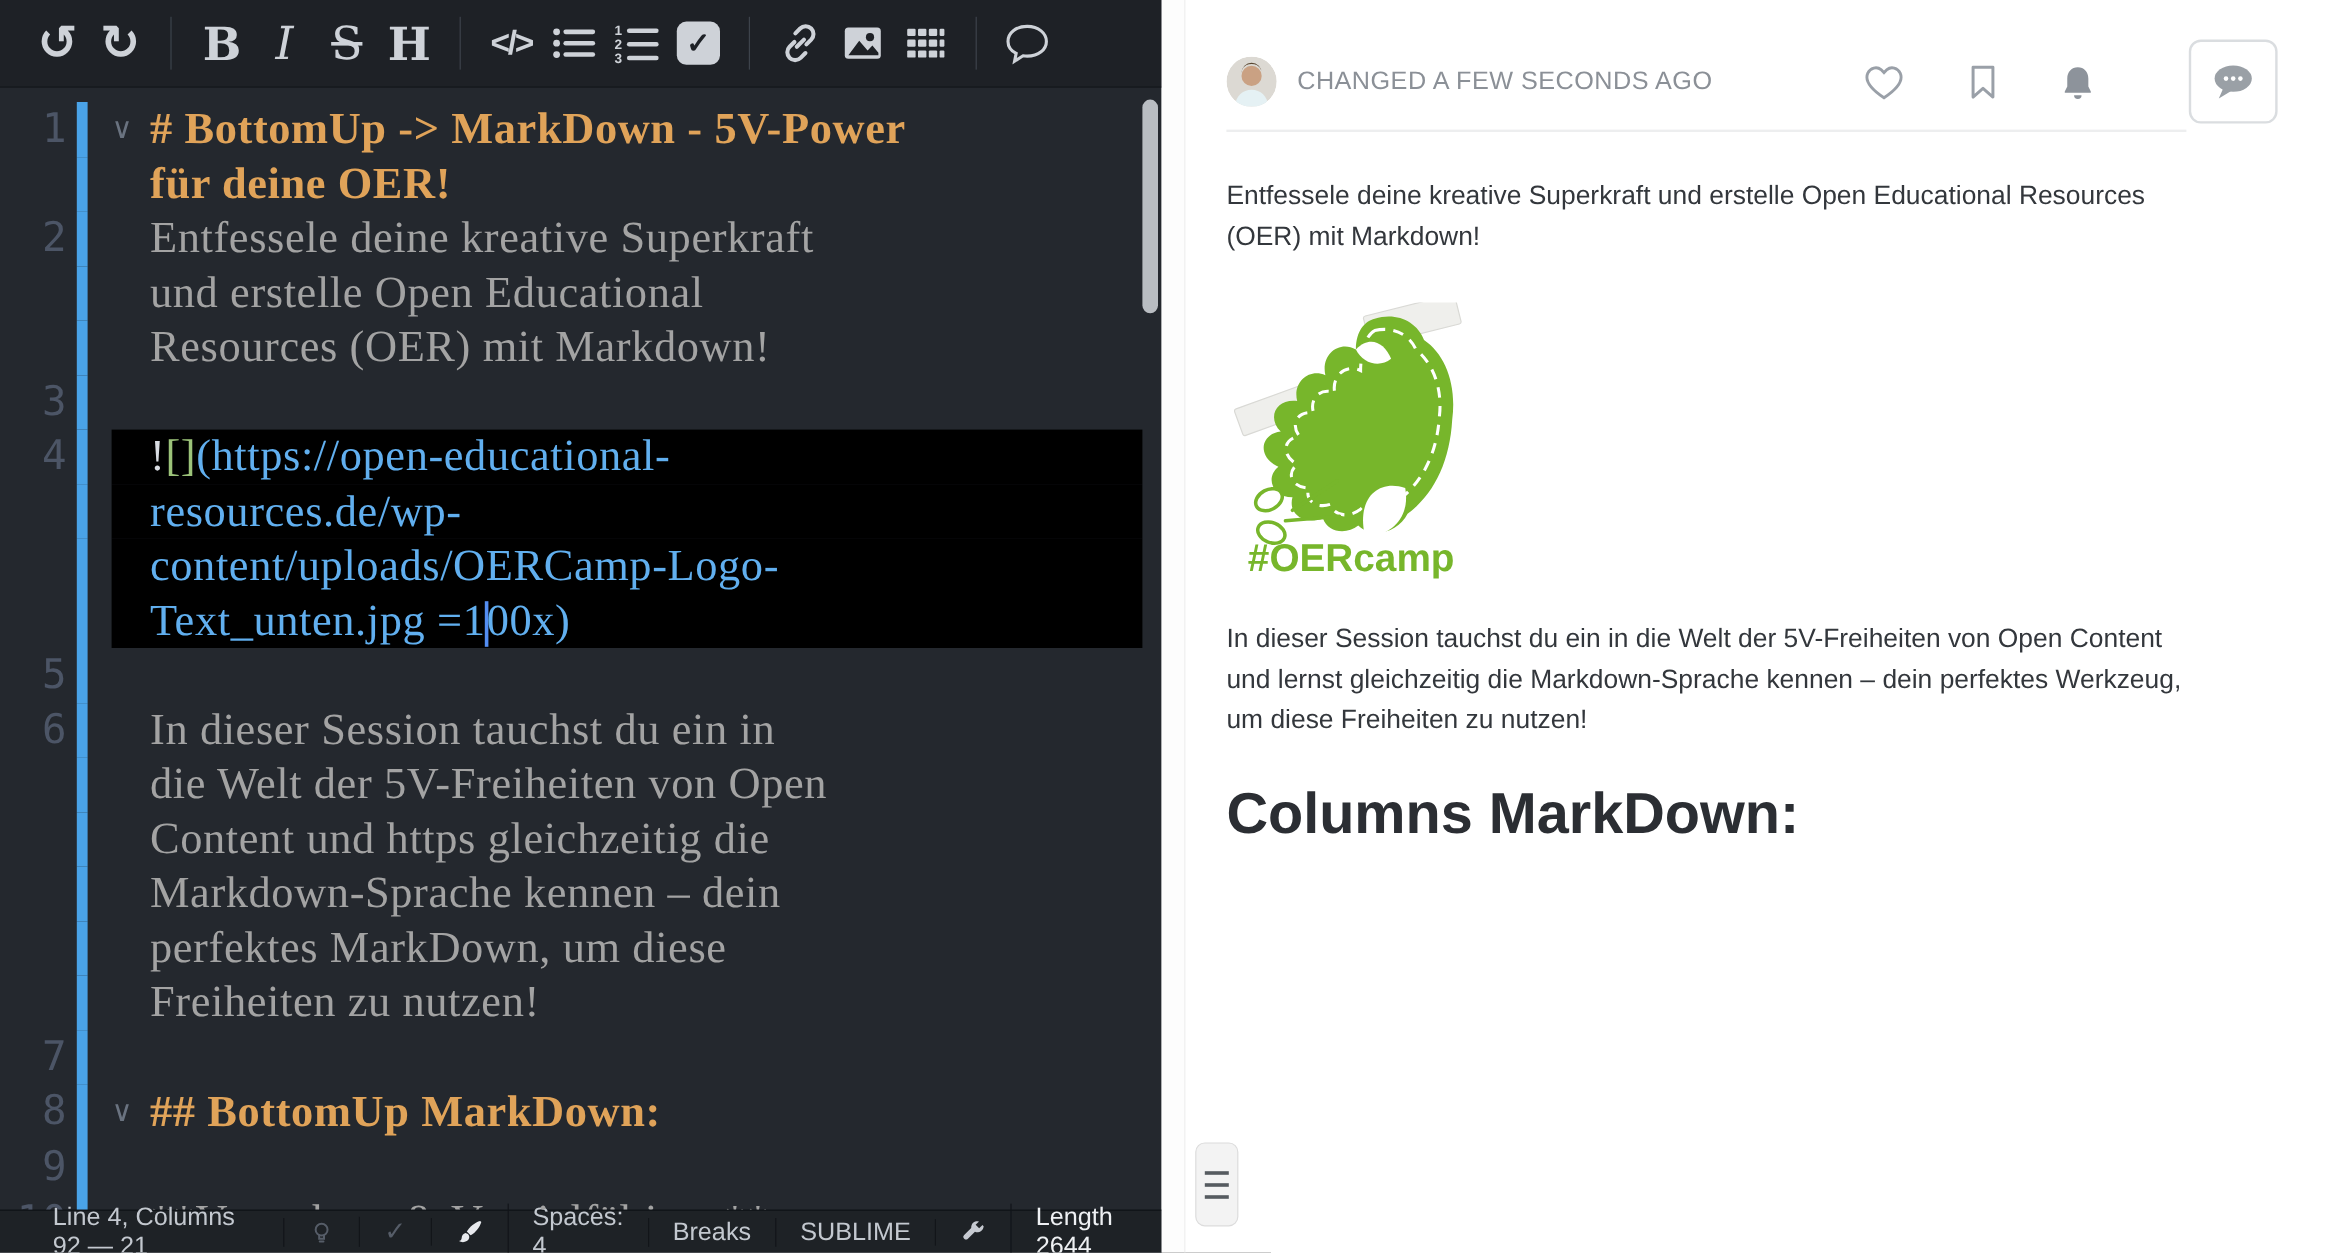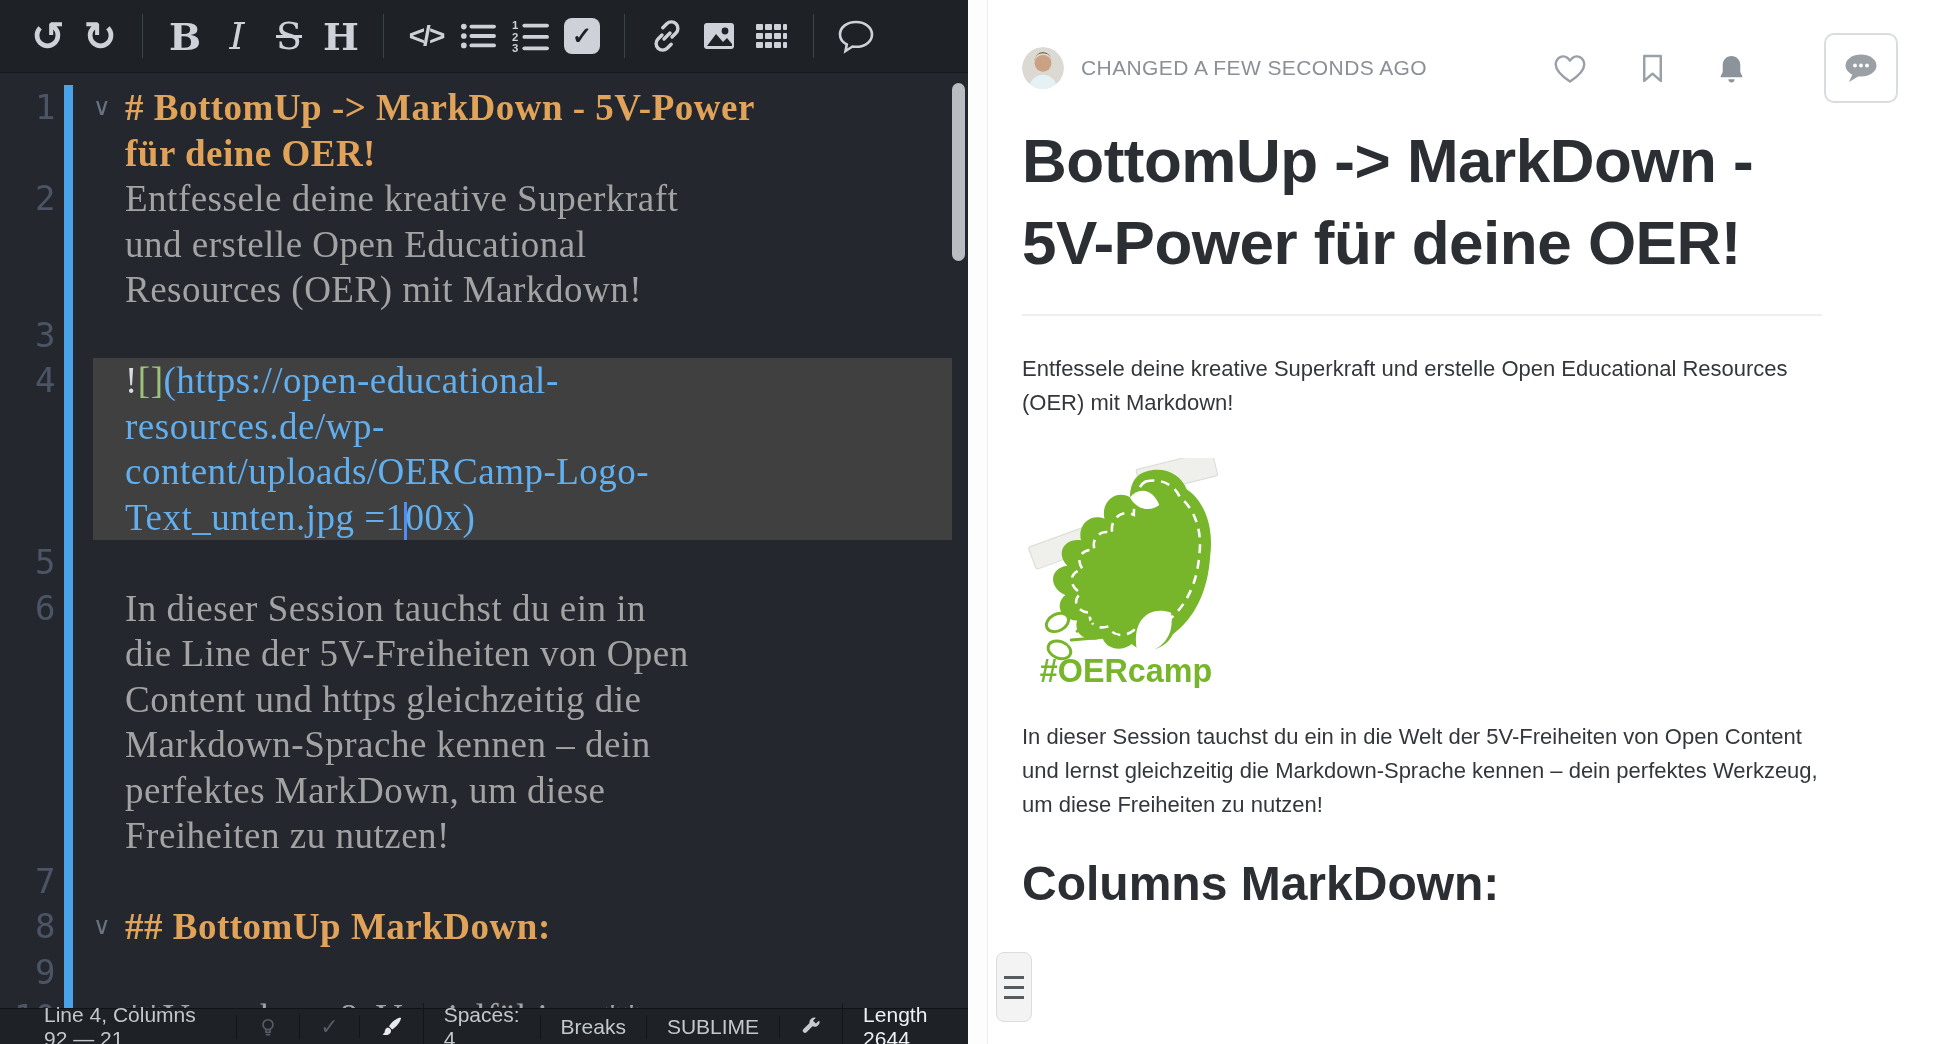--- a/index.html
+++ b/index.html
@@ -23,21 +23,21 @@
   .cbx { width:36px; height:36px; background:#ced2d8; border-radius:8px; color:#1e2126;
          display:flex; align-items:center; justify-content:center; font-size:24px; font-weight:bold; }
 
   .editor-body { flex:1; position:relative; padding-top:12px; overflow:hidden;
                  font-family:"DejaVu Sans Mono",monospace; }
   .ed-row { display:flex; height:45.5px; align-items:center;
             font-size:37px; line-height:45.5px; letter-spacing:0.5px; white-space:pre; }
   .ln { width:56px; text-align:right; color:#4c5566; font-size:34px; font-family:"DejaVu Sans Mono",monospace; }
   .chbar { width:9px; align-self:stretch; background:#4aa3e8; margin-left:8px; }
   .codewrap { flex:1; display:flex; align-items:center; align-self:stretch; margin-left:20px; margin-right:16px; }
-  .ed-row.active .codewrap { background:#404040; }
+  .ed-row.active .codewrap { background:#000000; }
   .fold { width:32px; color:#6a7380; font-size:24px; font-family:"DejaVu Sans",sans-serif; }
   .code { white-space:pre;font-family:Liberation Serif, serif; }
   .c-orange { color:#e0a359; font-weight:bold; }
   .c-body   { color:#a3a3a3; }
   .c-blue   { color:#61afef; }
   .c-green  { color:#9cc379; }
   .c-bright { color:#d8dce2; }
   .cursor { display:inline-block; width:3px; height:38px; background:#538df2; vertical-align:middle; margin:0 -1px; }
   .scroll-thumb { position:absolute; right:3px; top:10px; width:13px; height:178px;
                   background:#b9bdc2; border-radius:7px; }
@@ -186,21 +186,21 @@
           <div class="ed-row"><div class="ln">2</div><div class="chbar"></div><div class="codewrap"><div class="fold"></div><div class="code"><span class="c-body">Entfessele deine kreative Superkraft</span></div></div></div>
           <div class="ed-row"><div class="ln"></div><div class="chbar"></div><div class="codewrap"><div class="fold"></div><div class="code"><span class="c-body">und erstelle Open Educational</span></div></div></div>
           <div class="ed-row"><div class="ln"></div><div class="chbar"></div><div class="codewrap"><div class="fold"></div><div class="code"><span class="c-body">Resources (OER) mit Markdown!</span></div></div></div>
           <div class="ed-row"><div class="ln">3</div><div class="chbar"></div><div class="codewrap"><div class="fold"></div><div class="code"></div></div></div>
           <div class="ed-row active"><div class="ln">4</div><div class="chbar"></div><div class="codewrap"><div class="fold"></div><div class="code"><span class="c-bright">!</span><span class="c-green">[]</span><span class="c-blue">(https://open-educational-</span></div></div></div>
           <div class="ed-row active"><div class="ln"></div><div class="chbar"></div><div class="codewrap"><div class="fold"></div><div class="code"><span class="c-blue">resources.de/wp-</span></div></div></div>
           <div class="ed-row active"><div class="ln"></div><div class="chbar"></div><div class="codewrap"><div class="fold"></div><div class="code"><span class="c-blue">content/uploads/OERCamp-Logo-</span></div></div></div>
           <div class="ed-row active"><div class="ln"></div><div class="chbar"></div><div class="codewrap"><div class="fold"></div><div class="code"><span class="c-blue">Text_unten.jpg =1</span><span class="cursor"></span><span class="c-blue">00x)</span></div></div></div>
           <div class="ed-row"><div class="ln">5</div><div class="chbar"></div><div class="codewrap"><div class="fold"></div><div class="code"></div></div></div>
           <div class="ed-row"><div class="ln">6</div><div class="chbar"></div><div class="codewrap"><div class="fold"></div><div class="code"><span class="c-body">In dieser Session tauchst du ein in</span></div></div></div>
-          <div class="ed-row"><div class="ln"></div><div class="chbar"></div><div class="codewrap"><div class="fold"></div><div class="code"><span class="c-body">die Line der 5V-Freiheiten von Open</span></div></div></div>
+          <div class="ed-row"><div class="ln"></div><div class="chbar"></div><div class="codewrap"><div class="fold"></div><div class="code"><span class="c-body">die Welt der 5V-Freiheiten von Open</span></div></div></div>
           <div class="ed-row"><div class="ln"></div><div class="chbar"></div><div class="codewrap"><div class="fold"></div><div class="code"><span class="c-body">Content und https gleichzeitig die</span></div></div></div>
           <div class="ed-row"><div class="ln"></div><div class="chbar"></div><div class="codewrap"><div class="fold"></div><div class="code"><span class="c-body">Markdown-Sprache kennen – dein</span></div></div></div>
           <div class="ed-row"><div class="ln"></div><div class="chbar"></div><div class="codewrap"><div class="fold"></div><div class="code"><span class="c-body">perfektes MarkDown, um diese</span></div></div></div>
           <div class="ed-row"><div class="ln"></div><div class="chbar"></div><div class="codewrap"><div class="fold"></div><div class="code"><span class="c-body">Freiheiten zu nutzen!</span></div></div></div>
           <div class="ed-row"><div class="ln">7</div><div class="chbar"></div><div class="codewrap"><div class="fold"></div><div class="code"></div></div></div>
           <div class="ed-row"><div class="ln">8</div><div class="chbar"></div><div class="codewrap"><div class="fold">∨</div><div class="code"><span class="c-orange">## BottomUp MarkDown:</span></div></div></div>
           <div class="ed-row"><div class="ln">9</div><div class="chbar"></div><div class="codewrap"><div class="fold"></div><div class="code"></div></div></div>
           <div class="ed-row"><div class="ln">10</div><div class="chbar"></div><div class="codewrap"><div class="fold"></div><div class="code"><span class="c-body">**Verwahren &amp; Vervielfältigen**</span></div></div></div>
         </div>
       <div class="scroll-thumb"></div>
@@ -289,21 +289,20 @@
             <ellipse cx="20" cy="14.5" rx="15.5" ry="11" fill="#9aa0a6"></ellipse>
             <path d="M12 22 l-4 9 10 -6 z" fill="#9aa0a6"></path>
             <circle cx="14" cy="14.5" r="1.9" fill="#fff"></circle>
               <circle cx="20" cy="14.5" r="1.9" fill="#fff"></circle>
               <circle cx="26" cy="14.5" r="1.9" fill="#fff"></circle>
           </svg>
         </div>
       </div>
     </div>
 
-    <h1 class="pv-h1">BottomUp -&gt; MarkDown - 5V-Power für deine OER!</h1>
     <hr class="pv-hr">
     <p class="pv-p">Entfessele deine kreative Superkraft und erstelle Open Educational Resources (OER) mit Markdown!</p>
 
     <svg class="pv-logo" width="196" height="230" viewBox="0 0 200 235">
       <rect x="112" y="2" width="80" height="26" rx="2" fill="#efefec" stroke="#d9d9d5" transform="rotate(-14 152 15)"></rect>
       <rect x="2" y="78" width="74" height="24" rx="2" fill="#efefec" stroke="#d9d9d5" transform="rotate(-20 39 90)"></rect>
       <path d="M120,14 C138,8 156,16 162,32 C180,44 190,70 186,100 C184,136 170,164 148,180 C140,196 118,202 106,190 C96,198 80,196 76,184 C60,190 46,180 50,166 C34,166 26,150 38,140 C20,132 22,112 40,110 C28,98 36,82 54,84 C50,68 64,56 78,62 C74,44 90,32 104,40 C104,24 112,16 120,14 Z" fill="#77b62b"></path>
       <path d="M104,40 C110,52 124,56 134,48 C128,34 116,28 104,40 Z" fill="#fff"></path>
       <path d="M112,200 C104,168 122,150 146,158 C150,180 138,198 112,200 Z" fill="#fff"></path>
       <path d="M120,24 C136,20 150,28 155,40 C170,52 178,74 175,98 C173,128 161,152 142,167 C134,180 118,186 108,176 C98,184 86,182 82,172 C70,176 60,168 64,158 C50,158 44,146 54,138 C40,130 42,116 56,114 C48,104 54,92 68,94 C64,82 74,72 86,77 C83,62 96,52 108,58 C108,44 112,28 120,24 Z" fill="none" stroke="#fff" stroke-width="2.6" stroke-dasharray="9 7"></path>

